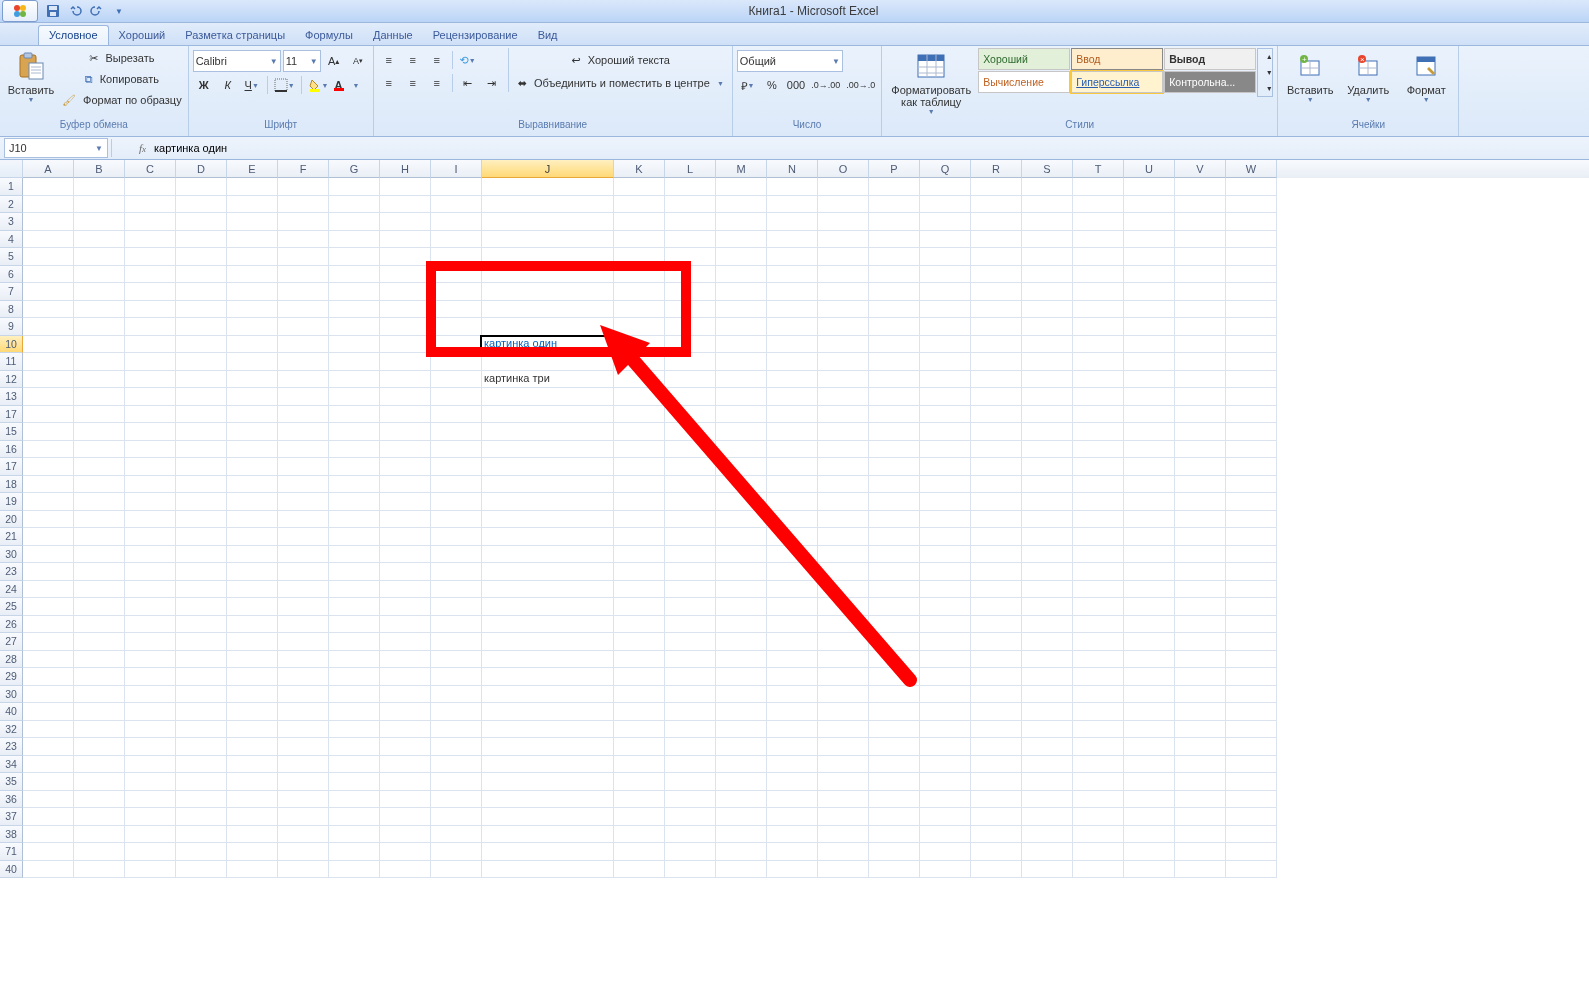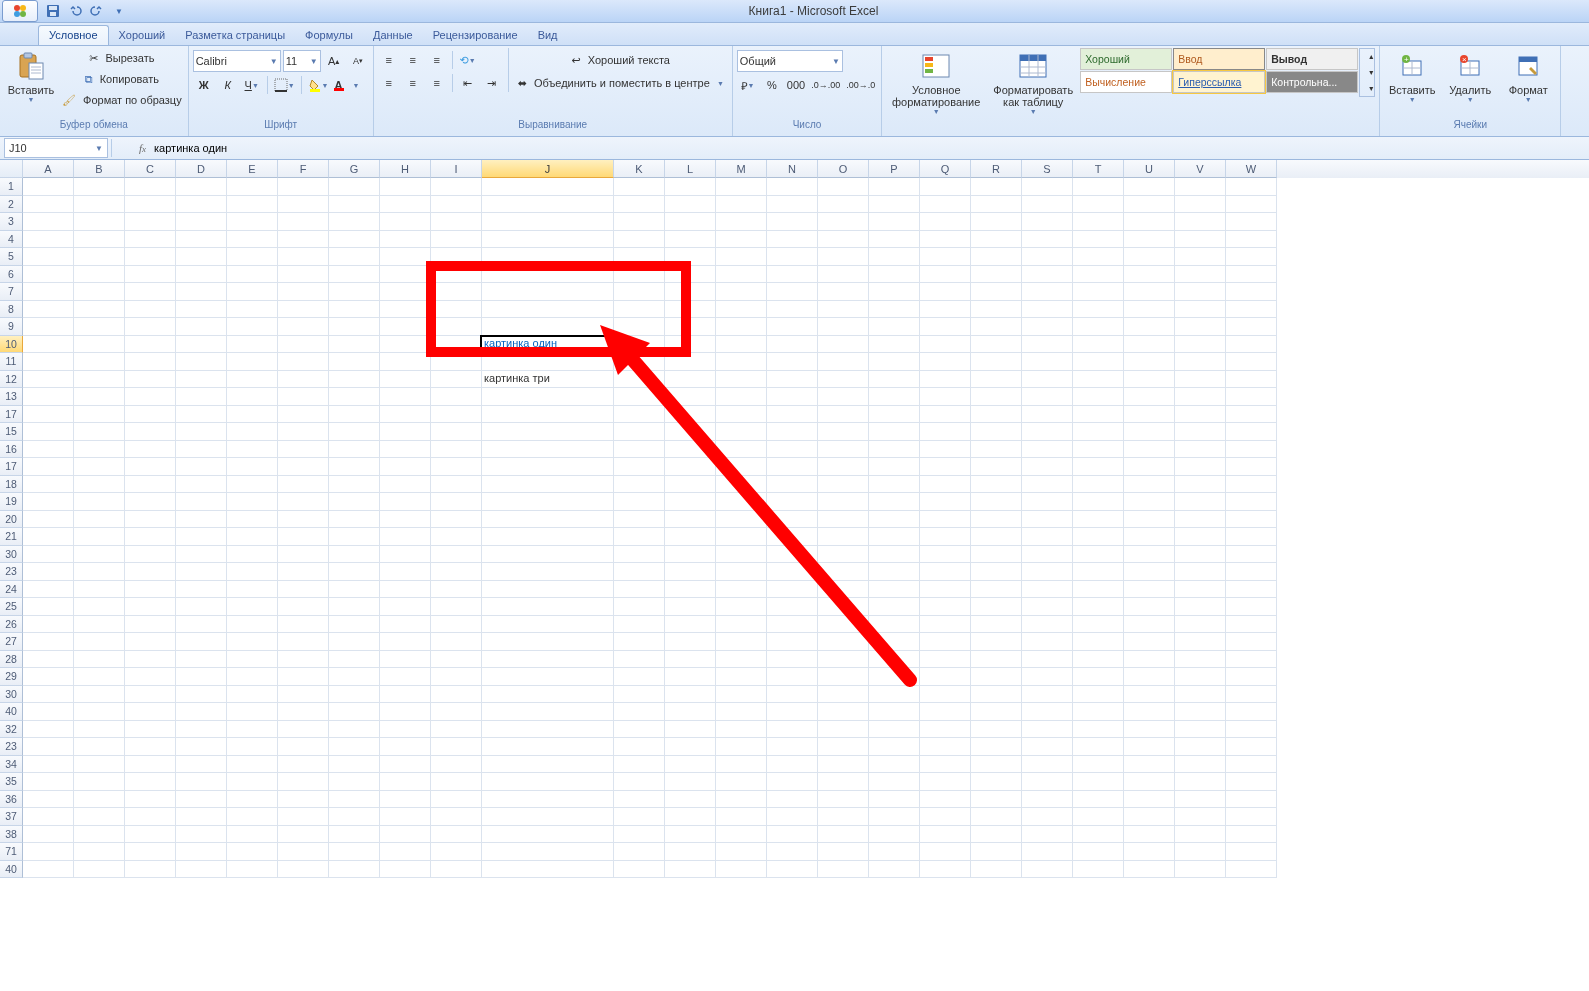--- a/index.html
+++ b/index.html
@@ -224,32 +224,20 @@
         <div class="small-btn">000</div>
         <div class="small-btn" style="font-size:9px">.0→.00</div>
         <div class="small-btn" style="font-size:9px">.00→.0</div>
       </div>
     </div>
     <div class="group-label">Число</div>
   </div>
 
   <div class="group">
     <div class="group-body">
-      <div class="big-btn" style="width:92px">
-        <div class="ico">
-            <svg width="30" height="26">
-              <rect x="2" y="2" width="26" height="22" fill="#fff" stroke="#6c88b0"></rect>
-              <rect x="4" y="4" width="8" height="4" fill="#e8452c"></rect>
-              <rect x="4" y="10" width="8" height="4" fill="#f7b718"></rect>
-              <rect x="4" y="16" width="8" height="4" fill="#71b544"></rect>
-            </svg>
-          </div>
-        <div class="lab">Условное форматирование</div>
-          <div style="font-size:7px;color:#5a7bb0">▼</div>
-      </div>
       <div class="big-btn" style="width:82px">
         <div class="ico">
             <svg width="30" height="26">
               <rect x="2" y="2" width="26" height="22" fill="#fff" stroke="#3f6fb5"></rect>
               <rect x="2" y="2" width="26" height="6" fill="#3f6fb5"></rect>
               <line x1="2" y1="14" x2="28" y2="14" stroke="#aebad0"></line>
               <line x1="2" y1="20" x2="28" y2="20" stroke="#aebad0"></line>
               <line x1="11" y1="2" x2="11" y2="24" stroke="#aebad0"></line>
               <line x1="20" y1="2" x2="20" y2="24" stroke="#aebad0"></line>
             </svg>
@@ -266,20 +254,21 @@
           <div class="style-cell style-link" style="outline:1px solid #f7c840;background:#fff3d0">Гиперссылка</div>
           <div class="style-cell style-check">Контрольна...</div>
         </div>
         <div class="vstack" style="width:14px;border:1px solid #aac0e0;margin-left:1px">
           <div class="small-btn" style="height:15px;font-size:8px">▴</div>
           <div class="small-btn" style="height:15px;font-size:8px">▾</div>
           <div class="small-btn" style="height:15px;font-size:8px">▾</div>
         </div>
       </div>
     </div>
+    <div class="group-label">Стили</div>
   </div>
 
   <div class="group">
     <div class="group-body">
       <div class="big-btn" style="width:48px">
         <div class="ico">
             <svg width="26" height="26">
               <rect x="4" y="8" width="18" height="14" fill="#fff" stroke="#3f6fb5"></rect>
               <line x1="4" y1="15" x2="22" y2="15" stroke="#aebad0"></line>
               <line x1="13" y1="8" x2="13" y2="22" stroke="#aebad0"></line>

